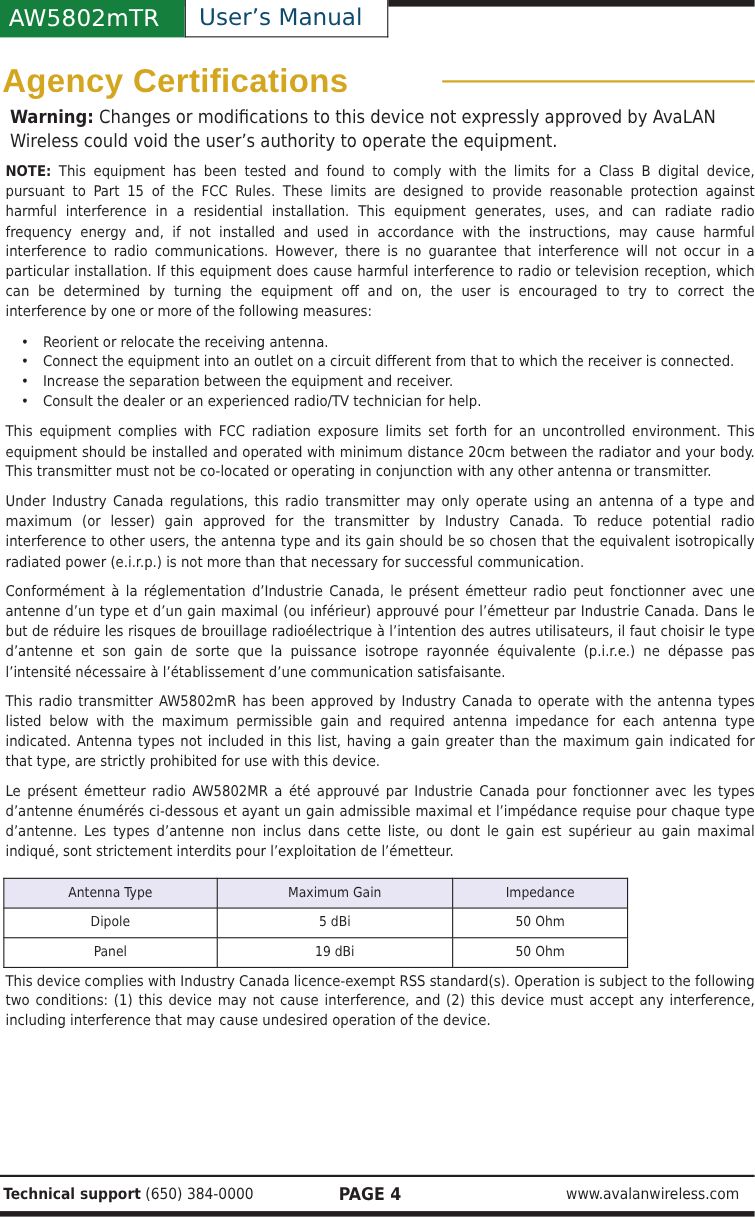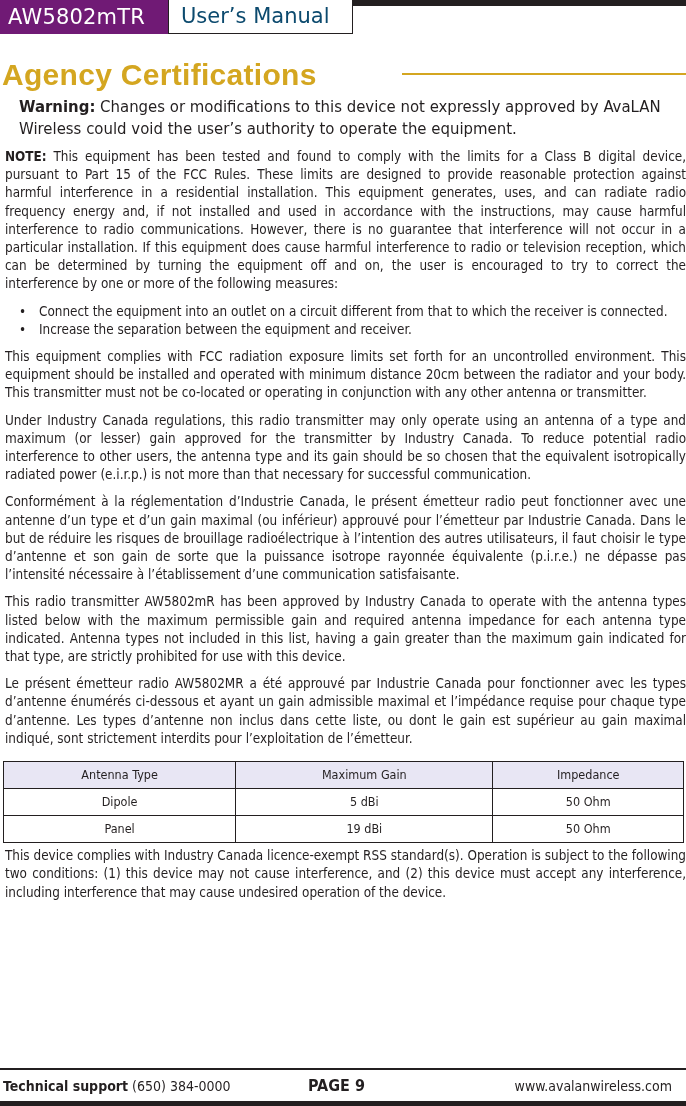--- a/index.html
+++ b/index.html
@@ -1,35 +1,35 @@
 <!DOCTYPE html>
 <html><head>
   <meta charset="utf-8">
   <style>
     html, body { margin: 0; padding: 0; background: #ffffff; }
     body { width: 686px; height: 1106px; position: relative; overflow: hidden;
            font-family: "DejaVu Sans Condensed", "Liberation Sans Narrow", "Liberation Sans", sans-serif; color: #231f20; }
     .topbar { position: absolute; left: 0; top: 0; width: 686px; height: 6px; background: #231f20; }
-    .model-box { position: absolute; left: 0; top: 0; width: 168px; height: 34px; background: #701a75; color: #ffffff;
+    .model-box { position: absolute; left: 0; top: 0; width: 168px; height: 34px; background: #15803d; color: #ffffff;
                  font-family: "DejaVu Sans", sans-serif; font-size: 21px; line-height: 34px; padding-left: 8px; box-sizing: border-box; letter-spacing: 0.2px; }
     .manual-box { position: absolute; left: 168px; top: 0; width: 185px; height: 34px; background: #ffffff; border: 1.5px solid #231f20; border-top: none;
                   box-sizing: border-box; font-family: "DejaVu Sans", sans-serif; font-size: 21px; line-height: 33px; padding-left: 12px; color: #0c4a6e; }
     .title-row { position: absolute; left: 0; top: 55px; width: 586px; height: 40px; text-align: center; }
     .title { position: absolute; left: 2px; top: 0; font-family: "Liberation Sans", sans-serif; font-weight: bold; font-size: 30px;
              color: #d4a620; line-height: 40px; letter-spacing: 0.3px; }
     .title-rule { position: absolute; left: 402px; top: 18px; width: 284px; height: 2px; background: #d4a620; }
     .content { position: absolute; left: 5px; top: 96px; width: 681px; font-size: 13.4px; line-height: 18.2px; }
-    .warning { font-size: 16.6px; line-height: 21.5px; margin: 0 0 9px 14px; text-align: left; }
+    .warning { font-size: 16.6px; line-height: 21.5px; margin: 0 0 9px 4px; text-align: left; }
     .warning b { font-weight: bold; }
     p { margin: 0 0 9px 0; text-align: justify; }
     p b { font-weight: bold; }
     ul { margin: 0 0 9px 0; padding: 0 0 0 34px; list-style: none; }
     ul li { position: relative; text-align: left; }
     ul li::before { content: "•"; position: absolute; left: -20px; }
-    table.ant { width: 681px; border-collapse: collapse; margin: 4px 0 4px -2px; font-size: 12.5px; padding-left: 48px; }
+    table.ant { width: 568px; border-collapse: collapse; margin: 4px 0 4px -2px; font-size: 12.5px; padding-left: 48px; }
     table.ant th, table.ant td { border: 1.3px solid #231f20; height: 26px; text-align: center; font-weight: normal; padding: 0; }
     table.ant th { background: #e8e6f4; }
     .footer-rule { position: absolute; left: 0; top: 1068px; width: 686px; height: 1.5px; background: #231f20; }
     .footer { position: absolute; left: 3px; top: 1076px; width: 681px; height: 20px; font-size: 14px; line-height: 20px; }
     .footer .support { position: absolute; left: 0; top: 0; }
     .footer .support b { font-weight: bold; }
     .footer .page { position: absolute; left: 305px; top: 0; font-weight: bold; font-size: 16px; }
     .footer .url { position: absolute; right: 12px; top: 0; }
     .bottombar { position: absolute; left: 0; top: 1101px; width: 686px; height: 5px; background: #231f20; }
   </style>
@@ -44,22 +44,24 @@
   <div class="title">Agency Certifications</div>
   <div class="title-rule"></div>
 </div>
 
 <div class="content">
   <div class="warning"><b>Warning:</b><span> Changes or modiﬁcations to this device not expressly approved by AvaLAN Wireless could void the user’s authority to operate the equipment.</span></div>
 
   <p><b>NOTE:</b><span> This equipment has been tested and found to comply with the limits for a Class B digital device, pursuant to Part 15 of the FCC Rules. These limits are designed to provide reasonable protection against harmful interference in a residential installation. This equipment generates, uses, and can radiate radio frequency energy and, if not installed and used in accordance with the instructions, may cause harmful interference to radio communications. However, there is no guarantee that interference will not occur in a particular installation. If this equipment does cause harmful interference to radio or television reception, which can be determined by turning the equipment oﬀ and on, the user is encouraged to try to correct the interference by one or more of the following measures:</span></p>
 
   <ul>
+    <li>Reorient or relocate the receiving antenna.</li>
     <li>Connect the equipment into an outlet on a circuit diﬀerent from that to which the receiver is connected.</li>
     <li>Increase the separation between the equipment and receiver.</li>
+    <li>Consult the dealer or an experienced radio/TV technician for help.</li>
   </ul>
 
   <p>This equipment complies with FCC radiation exposure limits set forth for an uncontrolled environment. This equipment should be installed and operated with minimum distance 20cm between the radiator and your body. This transmitter must not be co-located or operating in conjunction with any other antenna or transmitter.</p>
   <p>Under Industry Canada regulations, this radio transmitter may only operate using an antenna of a type and maximum (or lesser) gain approved for the transmitter by Industry Canada. To reduce potential radio interference to other users, the antenna type and its gain should be so chosen that the equivalent isotropically radiated power (e.i.r.p.) is not more than that necessary for successful communication.</p>
   <p>Conformément à la réglementation d’Industrie Canada, le présent émetteur radio peut fonctionner avec une antenne d’un type et d’un gain maximal (ou inférieur) approuvé pour l’émetteur par Industrie Canada. Dans le but de réduire les risques de brouillage radioélectrique à l’intention des autres utilisateurs, il faut choisir le type d’antenne et son gain de sorte que la puissance isotrope rayonnée équivalente (p.i.r.e.) ne dépasse pas l’intensité nécessaire à l’établissement d’une communication satisfaisante.</p>
   <p>This radio transmitter AW5802mR has been approved by Industry Canada to operate with the antenna types listed below with the maximum permissible gain and required antenna impedance for each antenna type indicated. Antenna types not included in this list, having a gain greater than the maximum gain indicated for that type, are strictly prohibited for use with this device.</p>
   <p style="margin-bottom:13px;">Le présent émetteur radio AW5802MR a été approuvé par Industrie Canada pour fonctionner avec les types d’antenne énumérés ci-dessous et ayant un gain admissible maximal et l’impédance requise pour chaque type d’antenne. Les types d’antenne non inclus dans cette liste, ou dont le gain est supérieur au gain maximal indiqué, sont strictement interdits pour l’exploitation de l’émetteur.</p>
 
   <table class="ant">
     <thead>
@@ -82,16 +84,16 @@
       </tr>
     </tbody>
   </table>
 
   <p>This device complies with Industry Canada licence-exempt RSS standard(s). Operation is subject to the following two conditions: (1) this device may not cause interference, and (2) this device must accept any interference, including interference that may cause undesired operation of the device.</p>
 </div>
 
 <div class="footer-rule"></div>
 <div class="footer">
   <span class="support"><b>Technical support</b><span> (650) 384-0000</span></span>
-  <span class="page">PAGE 9</span>
+  <span class="page">PAGE 4</span>
   <span class="url">www.avalanwireless.com</span>
 </div>
 <div class="bottombar"></div>
 
 </body></html>

